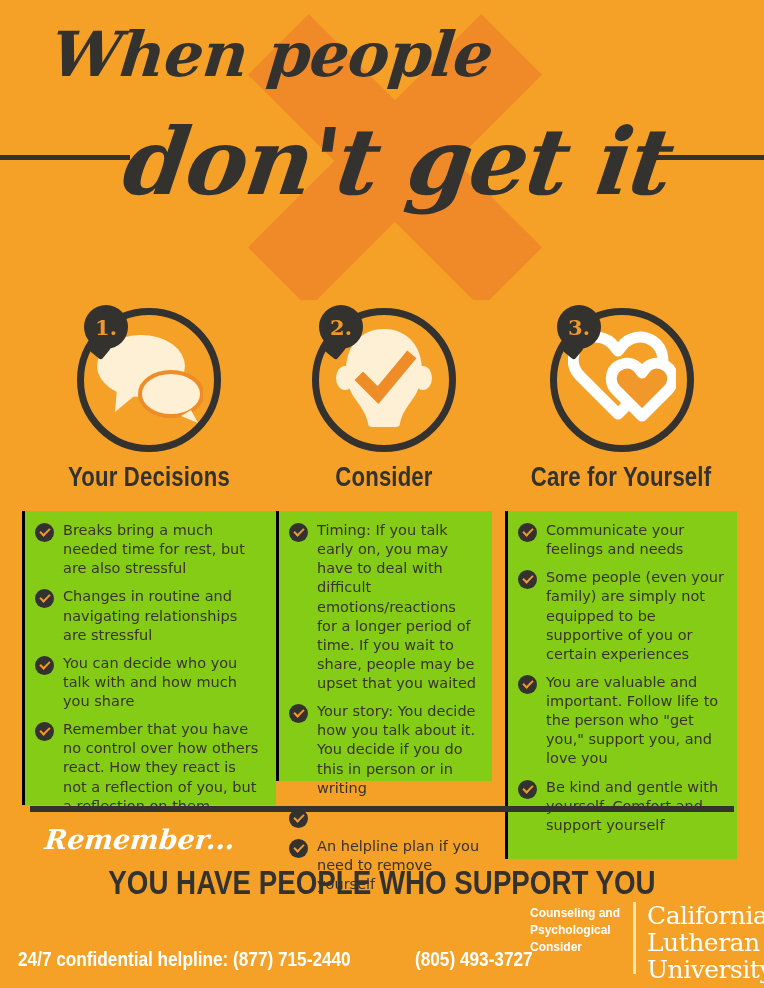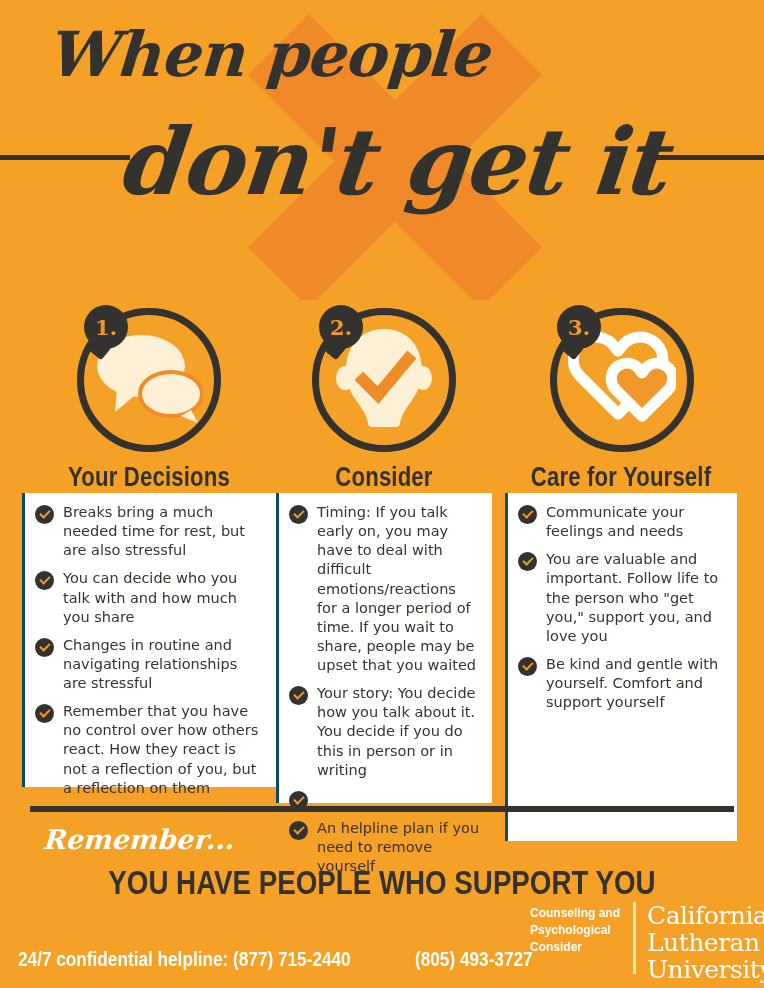--- a/index.html
+++ b/index.html
@@ -59,24 +59,24 @@
   .c1 .glyph{left:73px;}
   .c2 .glyph{left:56px;}
   .c3 .glyph{left:63px;}
 
   .heading{text-align:center;color:#33322e;
     font-family:"Liberation Sans Narrow","Liberation Sans",sans-serif;
     font-weight:700;font-size:27px;letter-spacing:.2px;
     transform:scaleX(.82);transform-origin:center;white-space:nowrap;
     margin-top:2px;}
 
-  .panel{background:#ffffff;padding:10px 12px 14px 10px;
-         box-sizing:border-box;border-left:3px solid #0c4a6e;}
+  .panel{margin-top:18px;background:#84cc16;padding:10px 12px 14px 10px;
+         box-sizing:border-box;border-left:3px solid #000000;}
   .c1 .panel{height:294px;}
-  .c2 .panel{height:310px;}
+  .c2 .panel{height:270px;}
   .c3 .panel{height:348px;}
 
   .bullet{display:flex;gap:9px;margin-bottom:9px;}
   .bullet:last-child{margin-bottom:0;}
   .chk{flex:0 0 auto;width:19px;height:19px;border-radius:50%;background:#33322e;
        margin-top:2px;position:relative;}
   .chk::after{content:"";position:absolute;left:5px;top:5px;width:8px;height:4px;
        border-left:2px solid #f0992a;border-bottom:2px solid #f0992a;
        transform:rotate(-45deg);}
   .btxt{color:#3a332c;font-size:14.5px;line-height:1.32;
@@ -141,25 +141,25 @@
         </svg>
       </div>
       <div class="heading">Your Decisions</div>
       <div class="panel">
         <div class="bullet">
           <span class="chk"></span>
           <span class="btxt">Breaks bring a much needed time for rest, but are also stressful</span>
         </div>
         <div class="bullet">
           <span class="chk"></span>
+          <span class="btxt">Changes in routine and navigating relationships are stressful</span>
+        </div>
+        <div class="bullet">
+          <span class="chk"></span>
           <span class="btxt">You can decide who you talk with and how much you share</span>
-        </div>
-        <div class="bullet">
-          <span class="chk"></span>
-          <span class="btxt">Changes in routine and navigating relationships are stressful</span>
         </div>
         <div class="bullet">
           <span class="chk"></span>
           <span class="btxt">Remember that you have no control over how others react. How they react is not a reflection of you, but a reflection on them</span>
         </div>
       </div>
     </div>
 
     <div class="col c2">
       <div class="iconwrap">
@@ -208,20 +208,24 @@
         </svg>
       </div>
       <div class="heading">Care for Yourself</div>
       <div class="panel">
         <div class="bullet">
           <span class="chk"></span>
           <span class="btxt">Communicate your feelings and needs</span>
         </div>
         <div class="bullet">
           <span class="chk"></span>
+          <span class="btxt">Some people (even your family) are simply not equipped to be supportive of you or certain experiences</span>
+        </div>
+        <div class="bullet">
+          <span class="chk"></span>
           <span class="btxt">You are valuable and important. Follow life to the person who "get you," support you, and love you</span>
         </div>
         <div class="bullet">
           <span class="chk"></span>
           <span class="btxt">Be kind and gentle with yourself. Comfort and support yourself</span>
         </div>
       </div>
     </div>
 
   </div>

